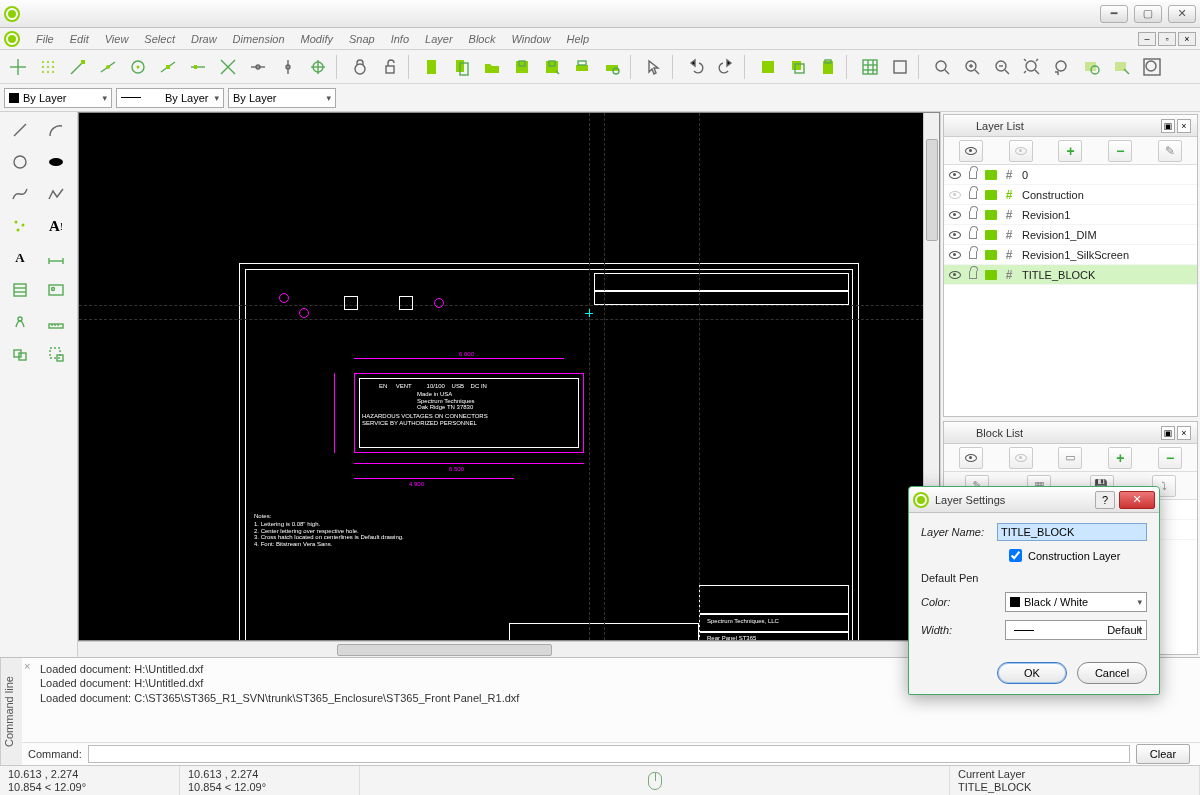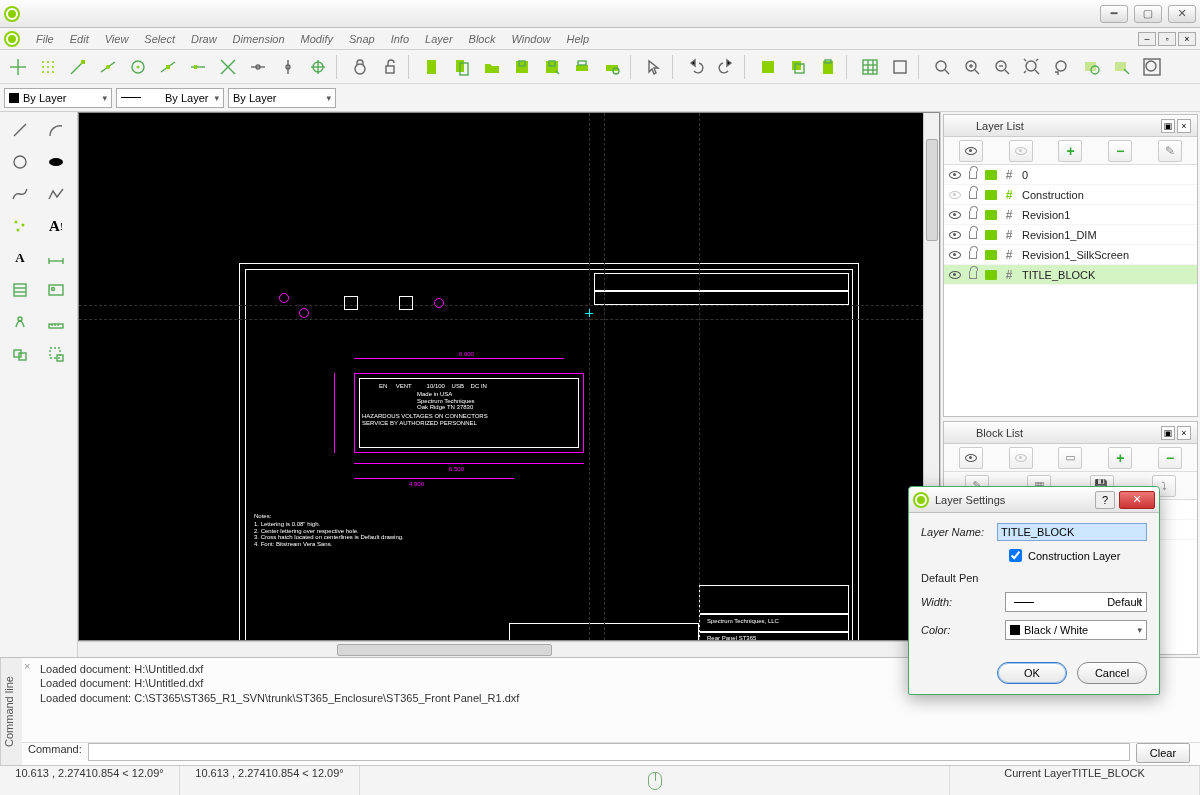--- a/index.html
+++ b/index.html
@@ -71,28 +71,28 @@
 .i-lock::before { content:""; position:absolute; width:6px; height:4px; border:1px solid #888; border-bottom:none; border-radius:4px 4px 0 0; top:-5px; left:0;}
 .i-print { width:12px;height:10px; background:#7c0; border-radius:1px;}
 .i-hash { color:#888; font-size:12px; font-weight:bold;}
 .i-hash.active{ color:#7c0;}
 
 
 .console-wrap { height:108px; display:flex; border-top:1px solid #c0c0c0; background:#fcfcfc;}
 .console-label { width:22px; writing-mode:vertical-rl; transform:rotate(180deg); text-align:center; padding:4px 2px; color:#555; background:#eee; border-right:1px solid #ccc;}
 .console-body { flex:1; display:flex; flex-direction:column;}
 .console-log { flex:1; padding:4px 8px; color:#333; line-height:1.3; border-bottom:1px solid #ddd; overflow:hidden; position:relative;}
-.console-input-row { height:22px; display:flex; padding:0 6px; gap:6px;}
+.console-input-row { height:22px; display:flex; align-items:center; padding:0 6px; gap:6px;}
 .console-input-row .cmd-label { color:#333;}
 .console-input-row input { flex:1; border:1px solid #bbb; height:18px; padding:0 4px;}
 .clear-btn { width:54px; height:20px; border:1px solid #aaa; background:linear-gradient(#fff,#e8e8e8); border-radius:2px; margin-right:4px;}
 
 
 .statusbar { height:30px; background:#f4f4f4; border-top:1px solid #c8c8c8; display:flex; align-items:stretch;}
-.statusbar .cell { padding:1px 8px; border-right:1px solid #ddd; display:flex; flex-direction:row; justify-content:center; line-height:1.15; color:#333;}
+.statusbar .cell { padding:1px 8px; border-right:1px solid #ddd; display:flex; flex-direction:column; justify-content:center; line-height:1.15; color:#333;}
 .statusbar .cell.wide{ min-width:180px;}
 .statusbar .mouse-cell { flex:0 0 200px; display:flex; align-items:center; justify-content:center;}
 .mouse-icon { width:14px; height:18px; border:1px solid #7a7; border-radius:7px 7px 8px 8px; position:relative;}
 .mouse-icon::before{content:"";position:absolute;left:50%;top:0;width:0;height:8px;border-left:1px solid #7a7;}
 
 
 .dialog { position:absolute; left:908px; top:486px; width:252px; background:#f4f4f4; border:1px solid #4a6; border-radius:4px 4px 2px 2px; box-shadow:0 4px 18px rgba(0,0,0,0.35); }
 .dialog .dlg-title { height:26px; background:linear-gradient(#fff,#e4e4e4); display:flex; align-items:center; padding:0 4px; border-bottom:1px solid #c0c0c0; border-radius:4px 4px 0 0;}
 .dlg-title .dlg-icon { width:16px; height:16px; background:#8cd000; border-radius:8px; margin-right:6px; position:relative;}
 .dlg-title .dlg-icon::after{content:"";position:absolute;width:8px;height:8px;border:2px solid #fff;border-radius:50%;left:2px;top:2px;}
@@ -776,31 +776,31 @@
     <div class="dlg-row">
       <label>Layer Name:</label>
       <input type="text" value="TITLE_BLOCK" style="">
     </div>
     <div class="dlg-chk">
       <input type="checkbox" checked="" style="">
       <span>Construction Layer</span>
     </div>
     <div class="dlg-group">Default Pen</div>
     <div class="dlg-row">
+      <label>Color:</label>
+      <div class="combo2">
+          <span class="sw"></span>
+          <span>Black / White</span>
+        </div>
+    </div>
+    <div class="dlg-row">
       <label>Width:</label>
       <div class="combo2">
           <span class="ln" style="width:20px"></span>
           <span>Default</span>
         </div>
     </div>
-    <div class="dlg-row">
-      <label>Color:</label>
-      <div class="combo2">
-          <span class="sw"></span>
-          <span>Black / White</span>
-        </div>
-    </div>
   </div>
   <div class="dlg-buttons">
     <button class="primary">OK</button>
     <button>Cancel</button>
   </div>
 </div>
 
 </body></html>

